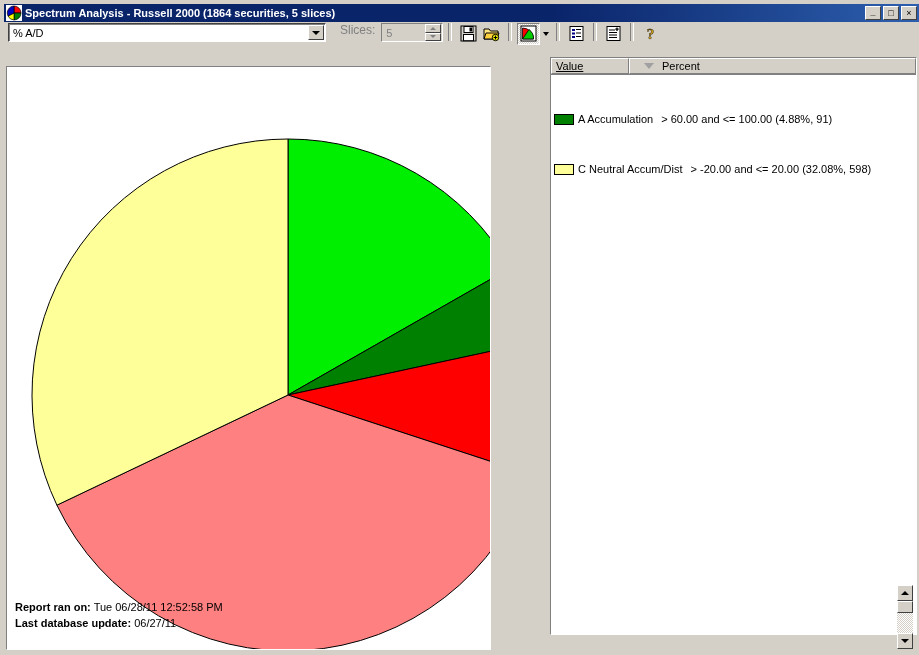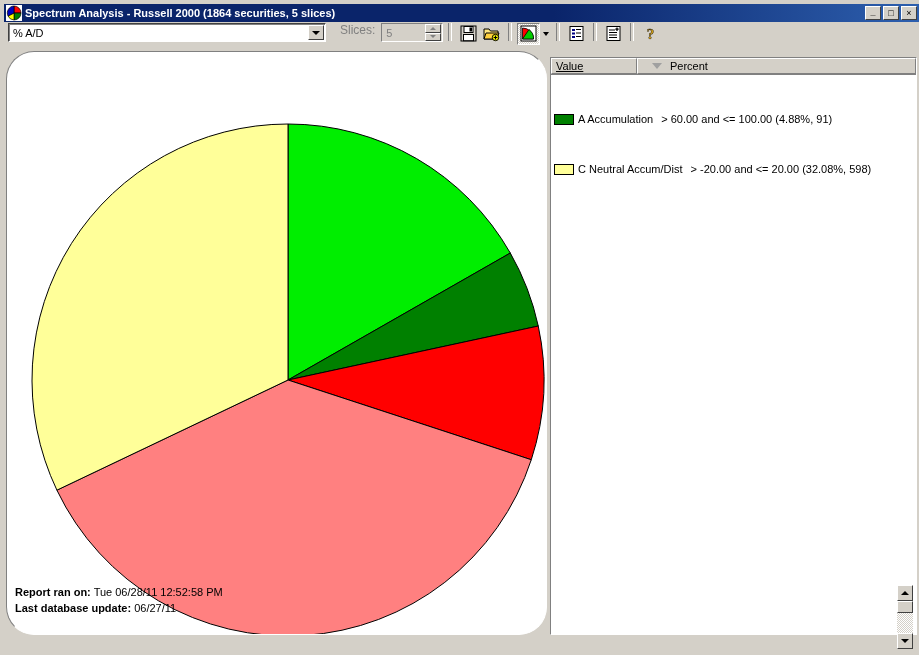--- a/index.html
+++ b/index.html
@@ -220,31 +220,30 @@
   .tri-down-k {
     width: 0; height: 0;
     border-left: 3px solid transparent;
     border-right: 3px solid transparent;
     border-top: 4px solid #000;
   }
 
   
   .chart-panel {
     position: absolute;
-    left: 4px; top: 49px;
-    width: 541px;
+    left: 4px; top: 64px;
+    width: 485px;
     height: 584px;
     background: #ffffff;
     border-top: 1px solid #808080;
     border-left: 1px solid #808080;
     border-right: 1px solid #ffffff;
     border-bottom: 1px solid #ffffff;
     box-sizing: border-box;
     overflow: hidden;
-    border-radius: 28px;
   }
   .pie-svg {
     position: absolute;
     left: 0; top: 0;
   }
 
   .footer {
     position: absolute;
     left: 8px;
     bottom: 18px;
@@ -282,21 +281,21 @@
     border-left: 1px solid #ffffff;
     border-right: 1px solid #808080;
     border-bottom: 1px solid #808080;
     display: flex;
     align-items: center;
     font-size: 11px;
     font-family: "Liberation Sans", sans-serif;
     box-sizing: border-box;
     padding-left: 4px;
   }
-  .lh-value { width: 86px; text-decoration: underline; }
+  .lh-value { width: 78px; text-decoration: underline; }
   .lh-percent { flex: 1; padding-left: 8px; }
   .sort-tri {
     width: 0; height: 0;
     border-left: 5px solid transparent;
     border-right: 5px solid transparent;
     border-top: 6px solid #a0a0a0;
     margin: 0 8px 0 6px;
   }
   .legend-rows {
     padding-top: 2px;

